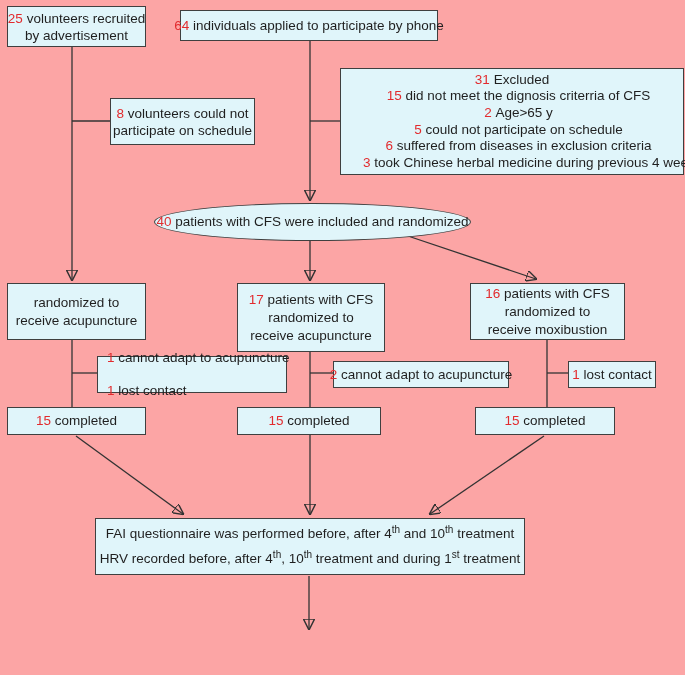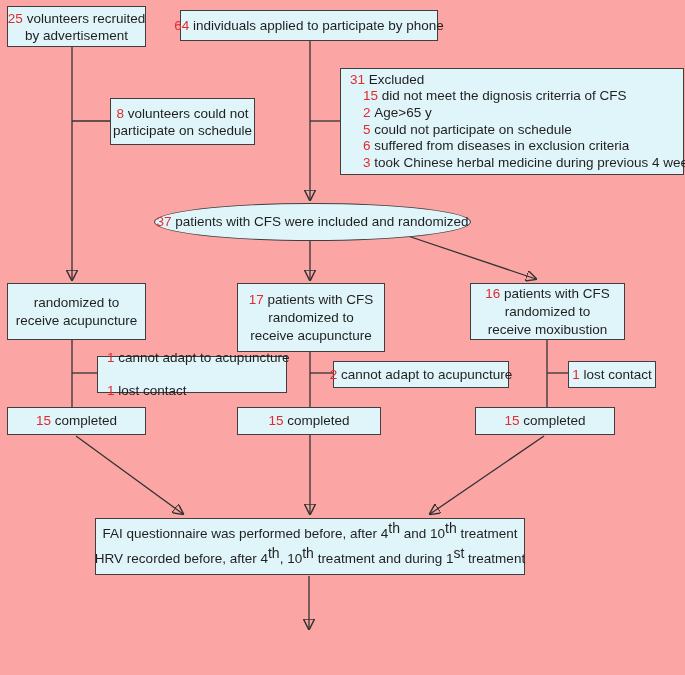--- a/index.html
+++ b/index.html
@@ -15,27 +15,27 @@
     color:#1f1f1f;
     font-size:13.5px;
   }
   .center { display:flex; flex-direction:column; align-items:center; justify-content:center; text-align:center; }
   .num { color:#e22b2e; margin-right:0.28em; }
   .bl { line-height:18px; white-space:nowrap; }
   .tight .bl { line-height:17px; }
   .ellipse { border-radius:50%; }
   .stadium { border-radius:17px; }
   .leftalign { display:flex; flex-direction:column; justify-content:center; text-align:left; }
-  .excluded { padding:4px 9px; }
+  .excluded { padding:4px 9px;text-align:center; }
   .excluded .xline { line-height:16.6px; white-space:nowrap; }
   .excluded .indent { padding-left:13px; }
   .dropout { padding:6px 9px;gap:17px; }
   .dropout .xline { line-height:16.5px; white-space:nowrap; }
   .fai { justify-content:space-around; padding:3px 0; }
-  sup { font-size:14px; line-height:0; }
+  sup { font-size:10px; line-height:0; }
 </style>
 </head>
 <body>
 
 <div class="canvas">
 
   <svg class="wires" width="685" height="675" viewBox="0 0 685 675" xmlns="http://www.w3.org/2000/svg">
     <defs>
       <marker id="arrow" viewBox="0 0 10 10" refX="9" refY="5" markerWidth="8.5" markerHeight="8.5" orient="auto">
         <path d="M0,0 L10,5 L0,10 z" fill="#333333" stroke="none"></path>
@@ -76,21 +76,21 @@
   <div class="node leftalign excluded" style="left:340px; top:68px; width:344px; height:107px;">
     <div class="xline"><span class="num">31</span><span>Excluded</span></div>
     <div class="xline indent"><span class="num">15</span><span>did not meet the dignosis criterria of CFS</span></div>
     <div class="xline indent"><span class="num">2</span><span>Age&gt;65 y</span></div>
     <div class="xline indent"><span class="num">5</span><span>could not participate on schedule</span></div>
     <div class="xline indent"><span class="num">6</span><span>suffered from diseases in exclusion criteria</span></div>
     <div class="xline indent"><span class="num">3</span><span>took Chinese herbal medicine during previous 4 weeks</span></div>
   </div>
 
   <div class="node center ellipse" style="left:154px; top:203px; width:317px; height:38px;">
-    <div class="bl"><span class="num">37</span><span>patients with CFS were included and randomized</span></div>
+    <div class="bl"><span class="num">40</span><span>patients with CFS were included and randomized</span></div>
   </div>
 
   <div class="node center" style="left:7px; top:283px; width:139px; height:57px;">
     <div class="bl">randomized to</div>
     <div class="bl">receive acupuncture</div>
   </div>
 
   <div class="node center" style="left:237px; top:283px; width:148px; height:69px;">
     <div class="bl"><span class="num">17</span><span>patients with CFS</span></div>
     <div class="bl">randomized to</div>

